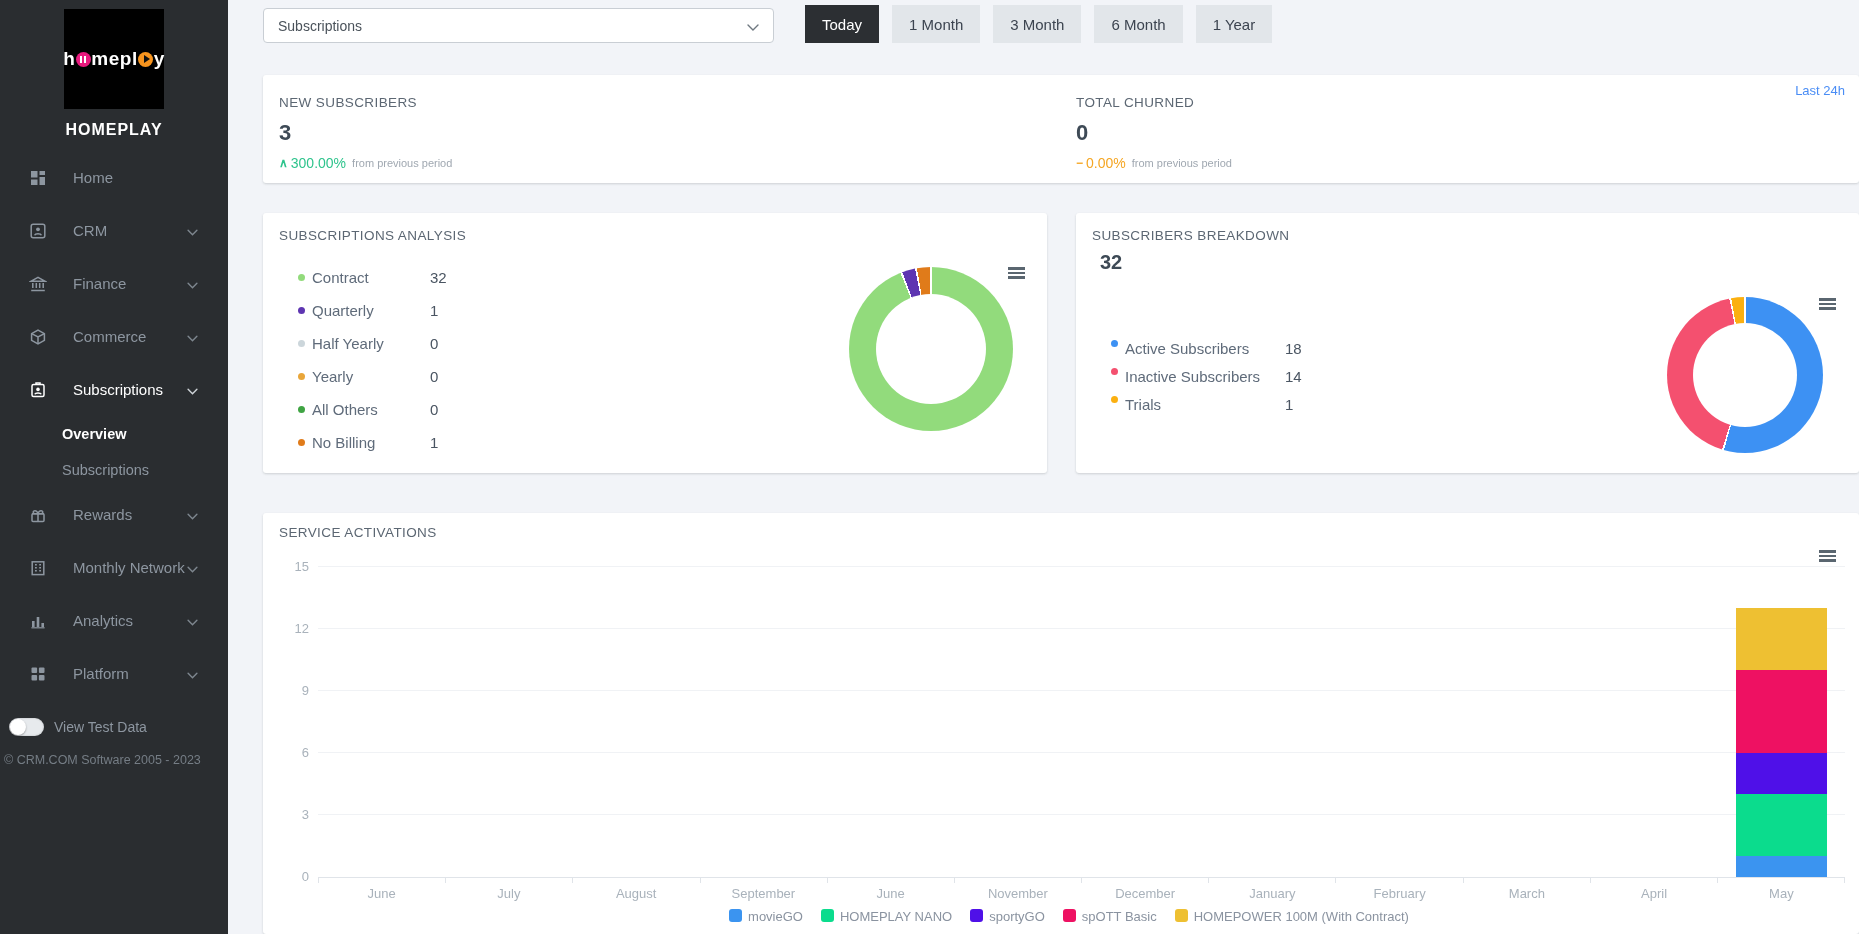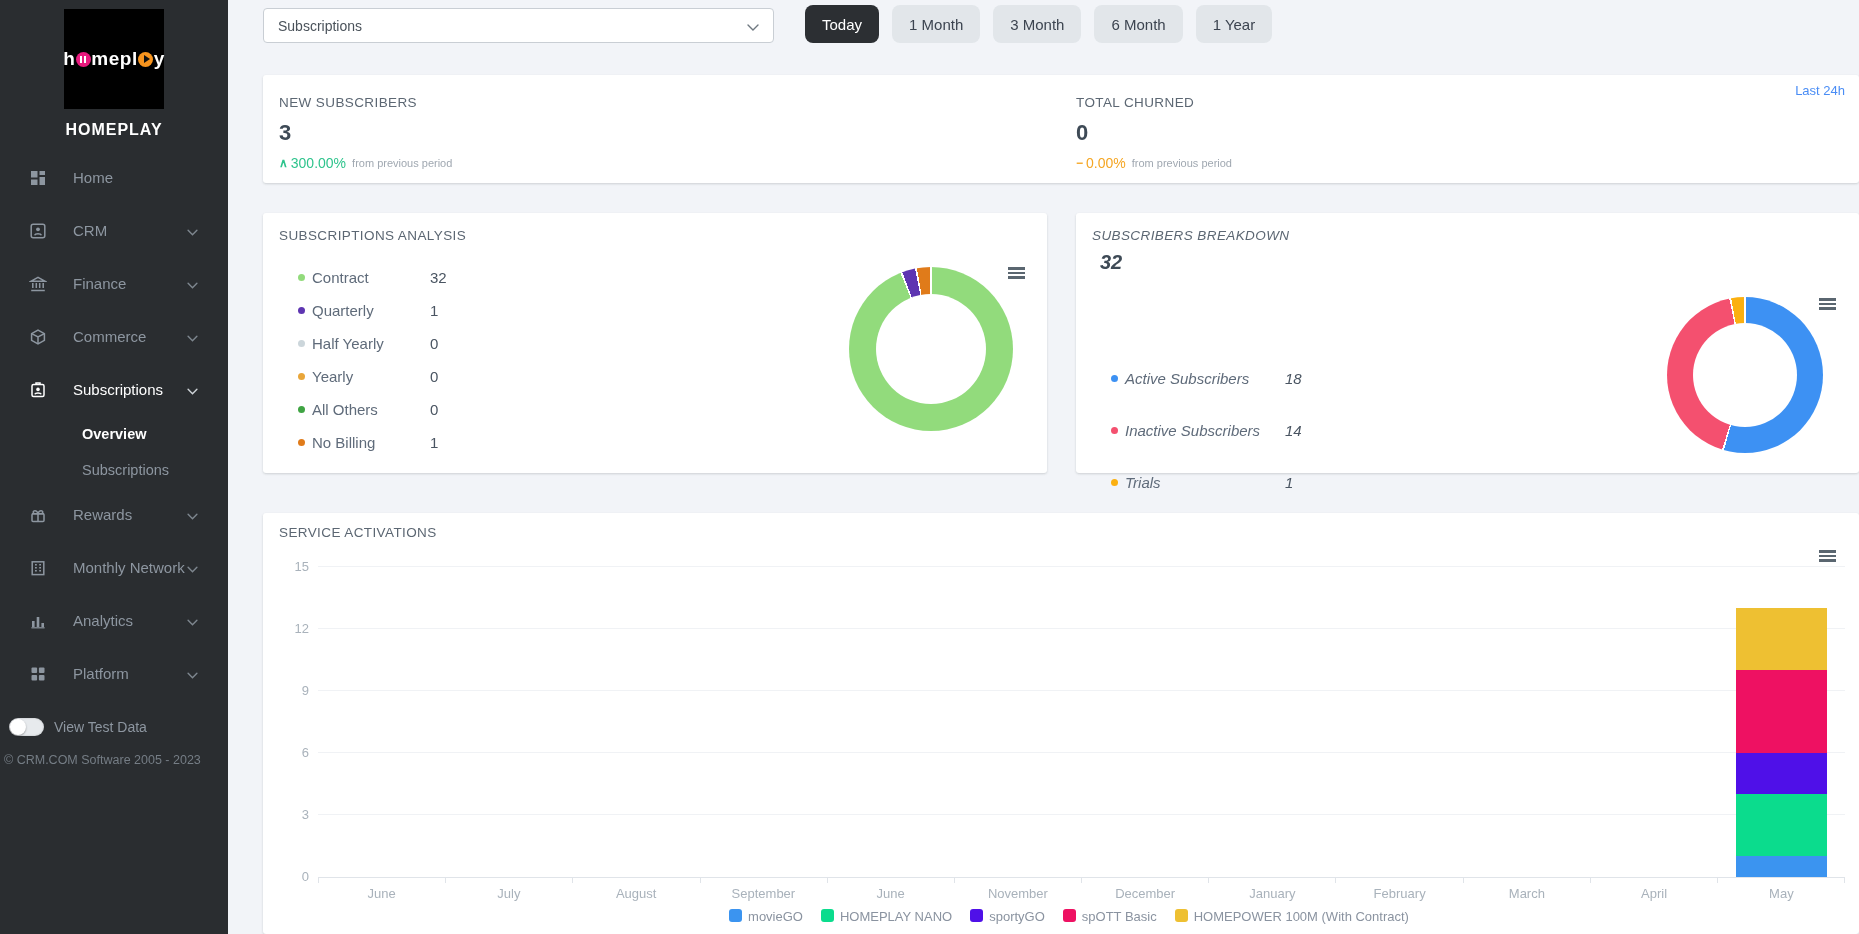--- a/index.html
+++ b/index.html
@@ -19,64 +19,64 @@
   .logo-circle.orange i { display:block; width:0; height:0; border-left:6px solid #111; border-top:4px solid transparent; border-bottom:4px solid transparent; margin-left:2px; }
   .brand { color:#fff; text-align:center; font-size:16px; font-weight:bold; letter-spacing:1px; margin-top:12px; }
 
   nav { margin-top:12px; }
   .nav-item { height:53px; display:flex; align-items:center; padding-left:29px; position:relative; color:#8d96a0; font-size:15px; cursor:pointer;gap:16px; }
   .nav-item .nicon { width:18px; height:18px; margin-right:10px; color:#8d96a0; flex:none; }
   .nav-item .nicon svg { width:18px; height:18px; display:block; }
   .nav-item.active, .nav-item.active .nicon { color:#ffffff; }
   .nav-item .chev { position:absolute; right:30px; color:#7e878f; }
   .nav-item.active .chev { color:#cfd4d8; }
-  .sub-item { height:36px; display:flex; align-items:center; padding-left:82px; color:#8d96a0; font-size:14.5px; cursor:pointer; }
+  .sub-item { height:36px; display:flex; align-items:center; padding-left:62px; color:#8d96a0; font-size:14.5px; cursor:pointer; }
   .sub-item.active { color:#ffffff; font-weight:bold; }
   .toggle-row { display:flex; align-items:center; margin:18px 0 0 9px; }
   .toggle { width:35px; height:18px; border-radius:9px; background:#e7eaed; position:relative; cursor:pointer; box-shadow:inset 0 0 2px rgba(0,0,0,.25); }
   .toggle .knob { position:absolute; left:1px; top:1px; width:16px; height:16px; border-radius:50%; background:#fff; box-shadow:0 1px 2px rgba(0,0,0,.35); }
   .toggle-label { margin-left:10px; color:#8d96a0; font-size:14px; }
   .side-footer { position:absolute; left:4px; top:753px; color:#757d85; font-size:12.5px; white-space:nowrap; }
 
   
   main { flex:1; padding:5px 0 0 35px; position:relative; overflow:hidden; }
   .controls { display:flex; align-items:flex-start; }
   .select { width:511px; height:35px; margin-top:3px; background:#fff; border:1px solid #c9ced4; border-radius:4px; display:flex; align-items:center; justify-content:space-between; padding:0 14px; font-size:14px; color:#4a525a; cursor:pointer; }
   .select .caret { color:#6f7880; }
   .btn-group { display:flex; margin-left:31px; }
-  .rbtn { height:38px; padding:0 17px; margin-right:13px; border:none; border-radius:8px; background:#e2e6ea; color:#3c4450; font-size:15px; font-family:inherit; cursor:pointer; }
+  .rbtn { height:38px; padding:0 17px; margin-right:13px; border:none; border-radius:0; background:#e2e6ea; color:#3c4450; font-size:15px; font-family:inherit; cursor:pointer; }
   .rbtn.active { background:#2c2f33; color:#fff; }
 
   .card { background:#fff; border-radius:3px; box-shadow:0 1px 2px rgba(60,64,67,.12), 0 1px 3px rgba(60,64,67,.08); position:relative; }
   .card-title { font-size:13.5px; color:#5c6773; letter-spacing:.4px; }
 
   .stats-card { margin-top:32px; height:108px; width:1596px; padding:16px 0 0 16px; }
   .last24 { position:absolute; top:8px; right:14px; color:#4a8df5; font-size:13px; cursor:pointer; text-decoration:none; }
   .stat { position:absolute; top:20px; }
   .stat.s0 { left:16px; } .stat.s1 { left:813px; }
   .stat-label { font-size:13.5px; color:#5c6773; letter-spacing:.4px; }
   .stat-value { font-size:22px; font-weight:bold; color:#3e4a56; margin-top:10px; }
   .stat-delta { margin-top:9px; font-size:14px; display:flex; align-items:center; }
   .stat-delta .sym { font-size:12px; font-weight:bold; margin-right:3px; }
   .stat-delta .note { color:#a0a8b1; font-size:11px; margin-left:6px; }
 
   .row2 { display:flex; margin-top:30px; }
   .analysis-card { width:784px; height:260px; padding:15px 16px; }
-  .breakdown-card { flex:1; height:260px; margin-left:29px; padding:15px 16px;font-style:italic; }
+  .breakdown-card { flex:1; height:260px; margin-left:29px; padding:15px 16px; }
   .hamburger { position:absolute; width:17px; cursor:pointer; }
   .hamburger i { display:block; height:2.4px; background:#5a6670; margin:2.2px 0; }
 
   .legendA { margin-top:18px; margin-left:19px; }
   .legendA .lrow { display:flex; align-items:center; height:33px; font-size:15px; color:#5f6b7a; }
   .ldot { width:7px; height:7px; border-radius:50%; margin-right:7px; flex:none; }
   .legendA .llab { width:118px; }
   .lval { color:#4a5562; }
 
   .legendB { position:absolute; left:35px; top:127px; }
-  .legendB .lrow { display:flex; align-items:center; height:28px; font-size:15px; color:#5f6b7a;margin-top:24px; }
+  .legendB .lrow { display:flex; height:28px; font-size:15px; color:#5f6b7a; }
   .legendB .llab { width:160px; }
 
   .donut { position:absolute; border-radius:50%; }
   .donut .hole { position:absolute; left:50%; top:50%; transform:translate(-50%,-50%); background:#fff; border-radius:50%; }
   .big-num { font-size:20px; font-weight:bold; color:#3e4a56; margin:8px 0 0 8px; }
 
   .chart-card { margin-top:40px; width:1596px; height:421px; padding:12px 0 0 16px; }
   .plot { position:relative; height:311px; margin:27px 14px 0 39px; border-bottom:1px solid #e0e4e9; }
   .gridline { position:absolute; left:0; right:0; height:1px; background:#f0f2f5; }
   .ytick { position:absolute; left:-39px; width:30px; text-align:right; font-size:13px; color:#a9b2bb; transform:translateY(7px); }

